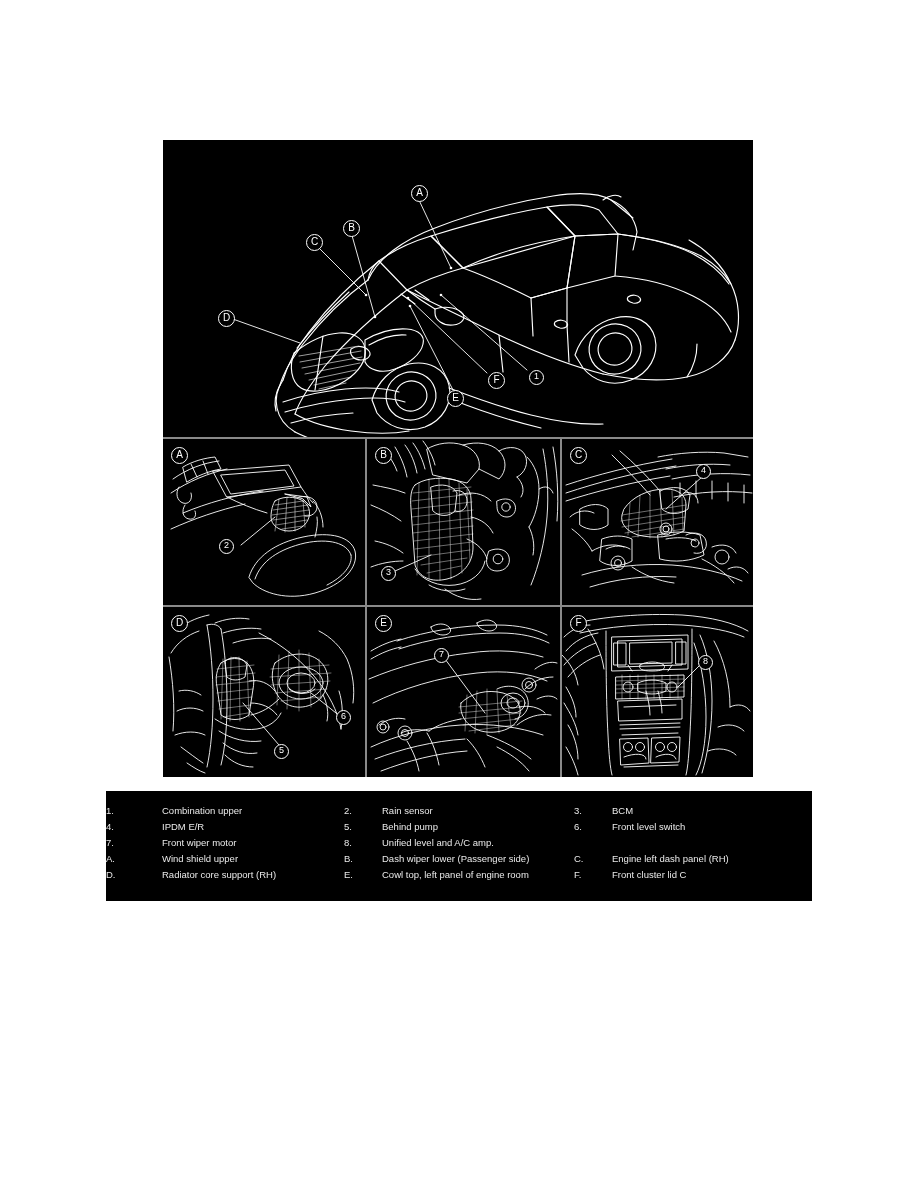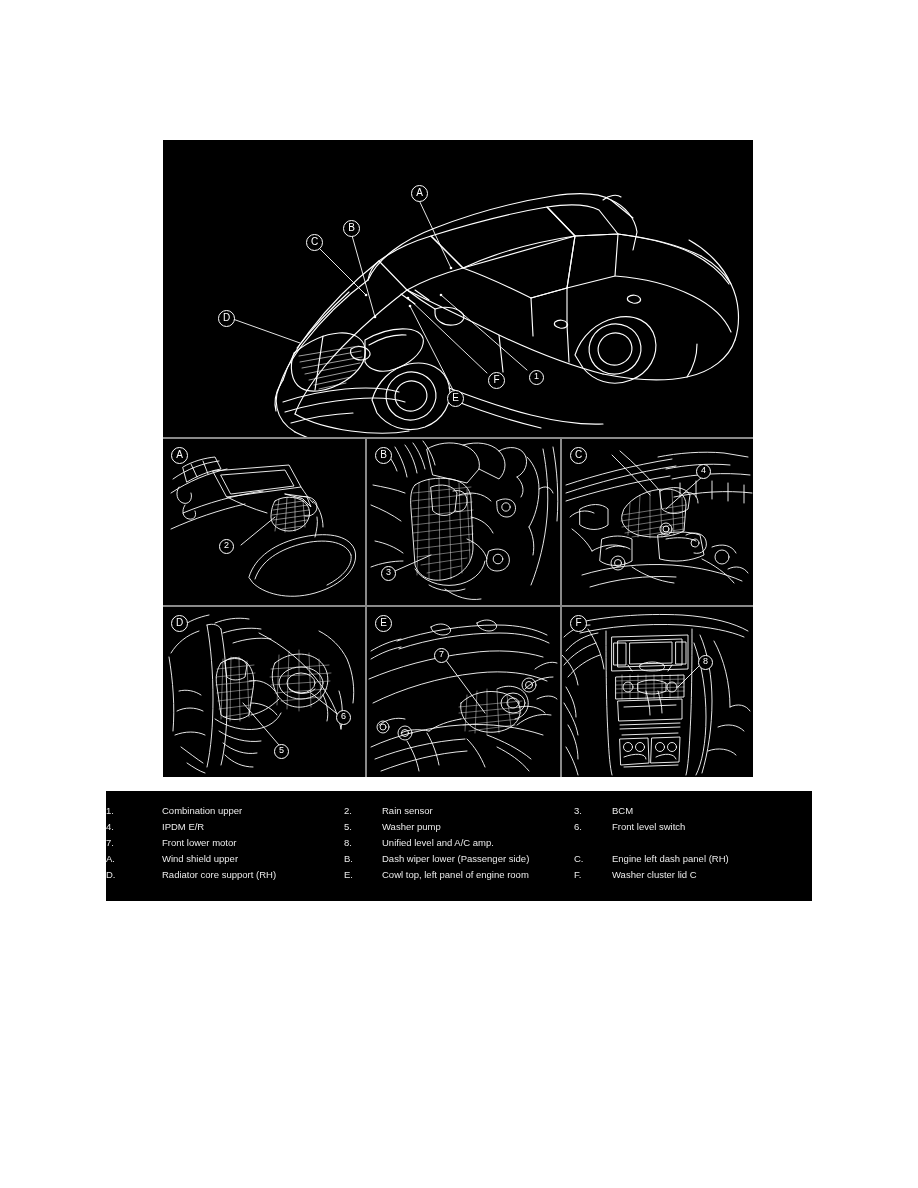--- a/index.html
+++ b/index.html
@@ -712,43 +712,43 @@
         <td class="lg-val">Combination upper</td>
         <td class="lg-key">2.</td>
         <td class="lg-val">Rain sensor</td>
         <td class="lg-key">3.</td>
         <td class="lg-val">BCM</td>
       </tr>
       <tr>
         <td class="lg-key">4.</td>
         <td class="lg-val">IPDM E/R</td>
         <td class="lg-key">5.</td>
-        <td class="lg-val">Washer pump</td>
+        <td class="lg-val">Behind pump</td>
         <td class="lg-key">6.</td>
         <td class="lg-val">Front level switch</td>
       </tr>
       <tr>
         <td class="lg-key">7.</td>
-        <td class="lg-val">Front lower motor</td>
+        <td class="lg-val">Front wiper motor</td>
         <td class="lg-key">8.</td>
         <td class="lg-val">Unified level and A/C amp.</td>
         <td class="lg-key"></td>
         <td class="lg-val"></td>
       </tr>
       <tr>
         <td class="lg-key">A.</td>
         <td class="lg-val">Wind shield upper</td>
         <td class="lg-key">B.</td>
         <td class="lg-val">Dash wiper lower (Passenger side)</td>
         <td class="lg-key">C.</td>
         <td class="lg-val">Engine left dash panel (RH)</td>
       </tr>
       <tr>
         <td class="lg-key">D.</td>
         <td class="lg-val">Radiator core support (RH)</td>
         <td class="lg-key">E.</td>
         <td class="lg-val">Cowl top, left panel of engine room</td>
         <td class="lg-key">F.</td>
-        <td class="lg-val">Washer cluster lid C</td>
+        <td class="lg-val">Front cluster lid C</td>
       </tr>
     </tbody>
   </table>
 </div>
 
 </body></html>

